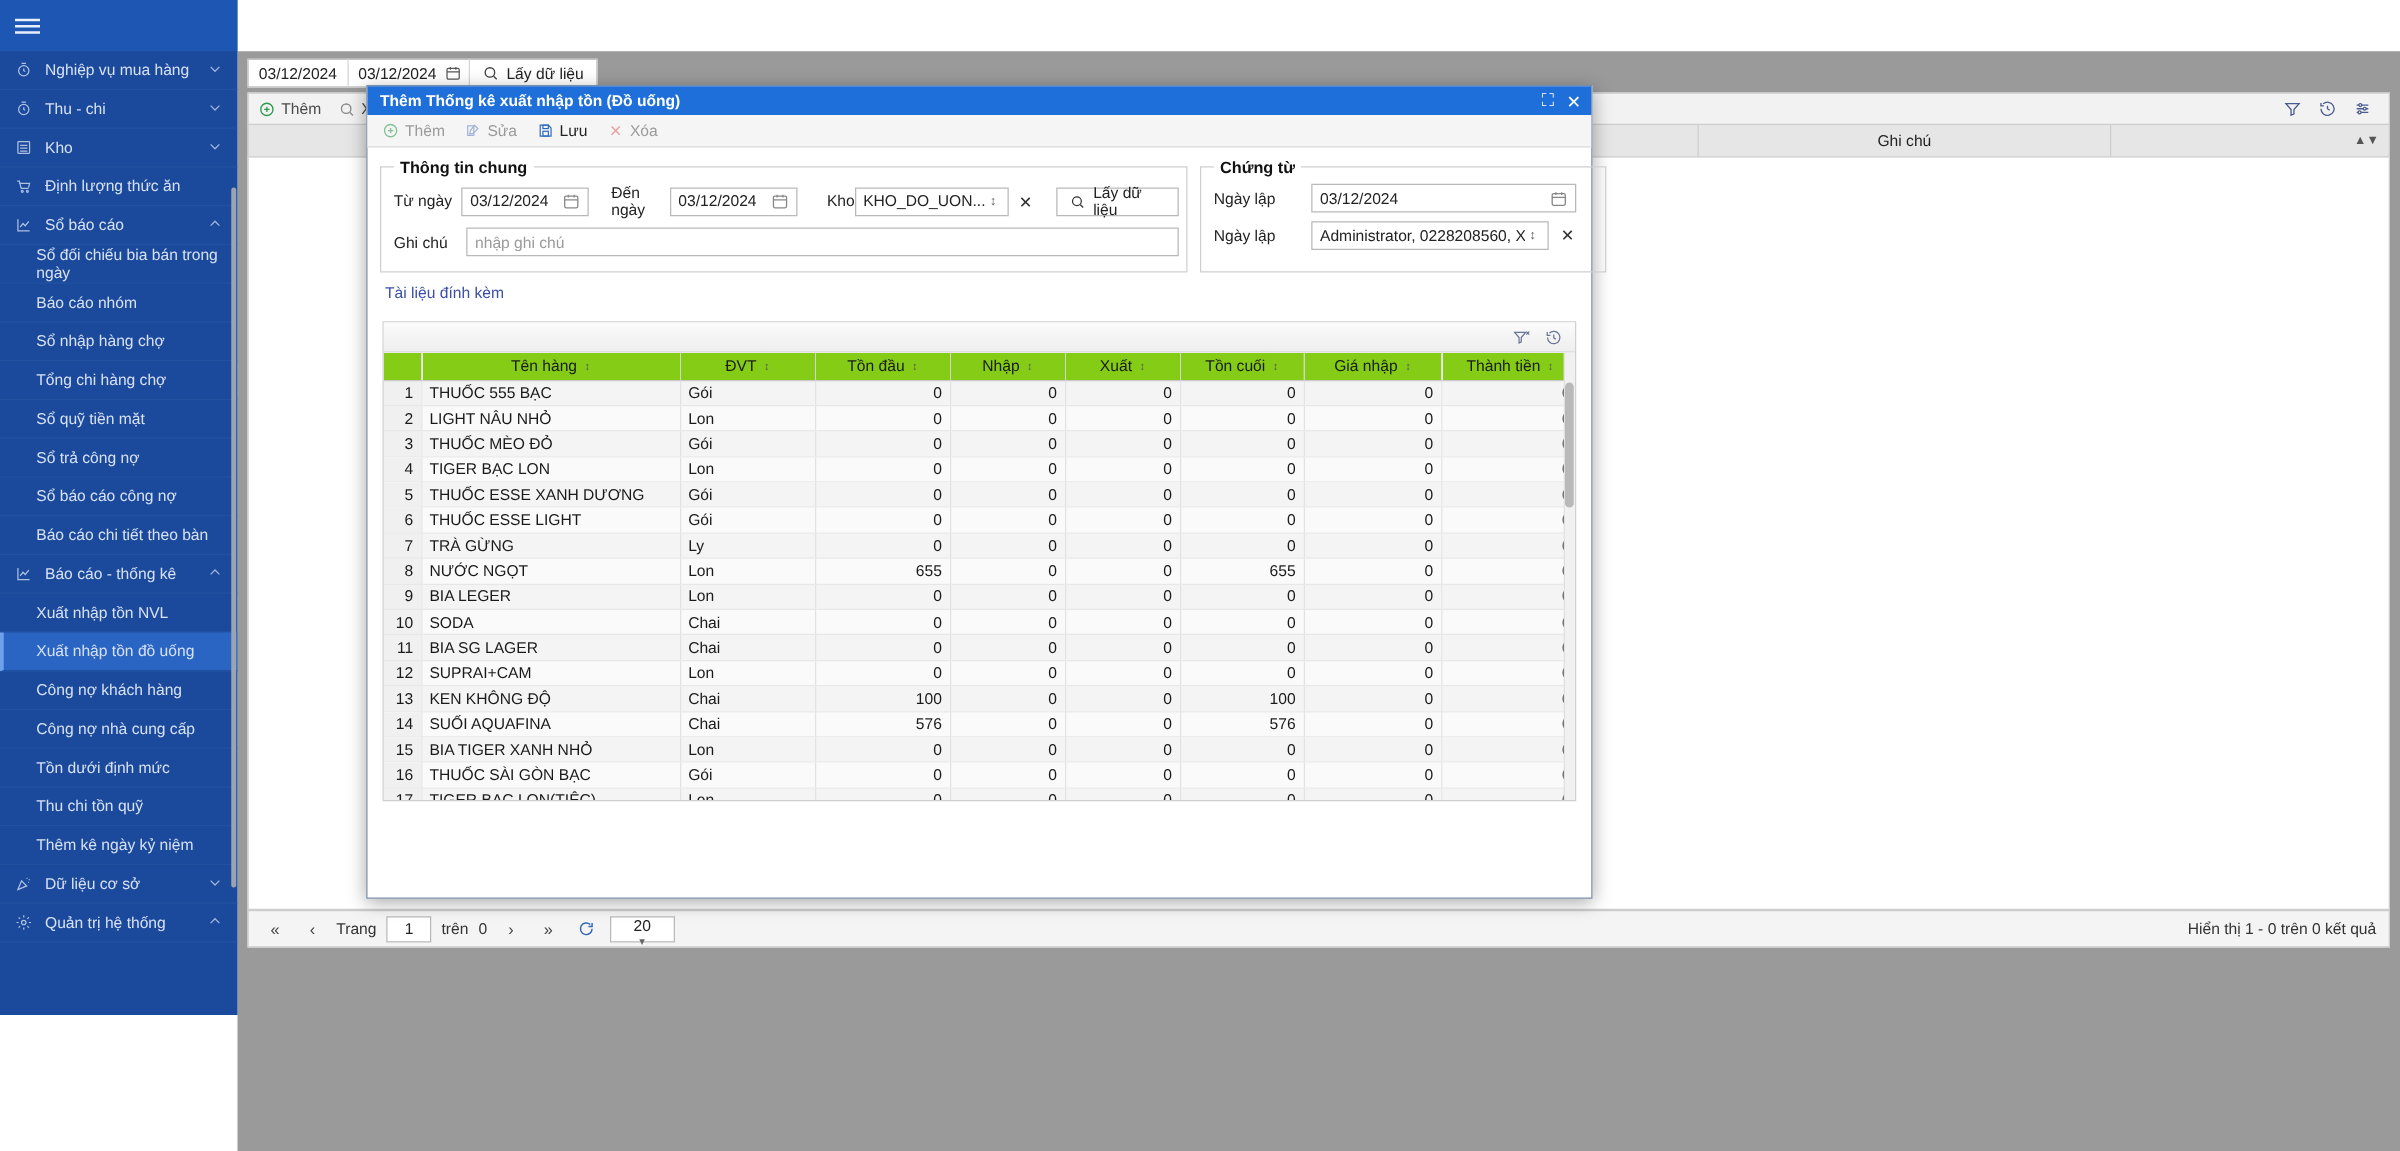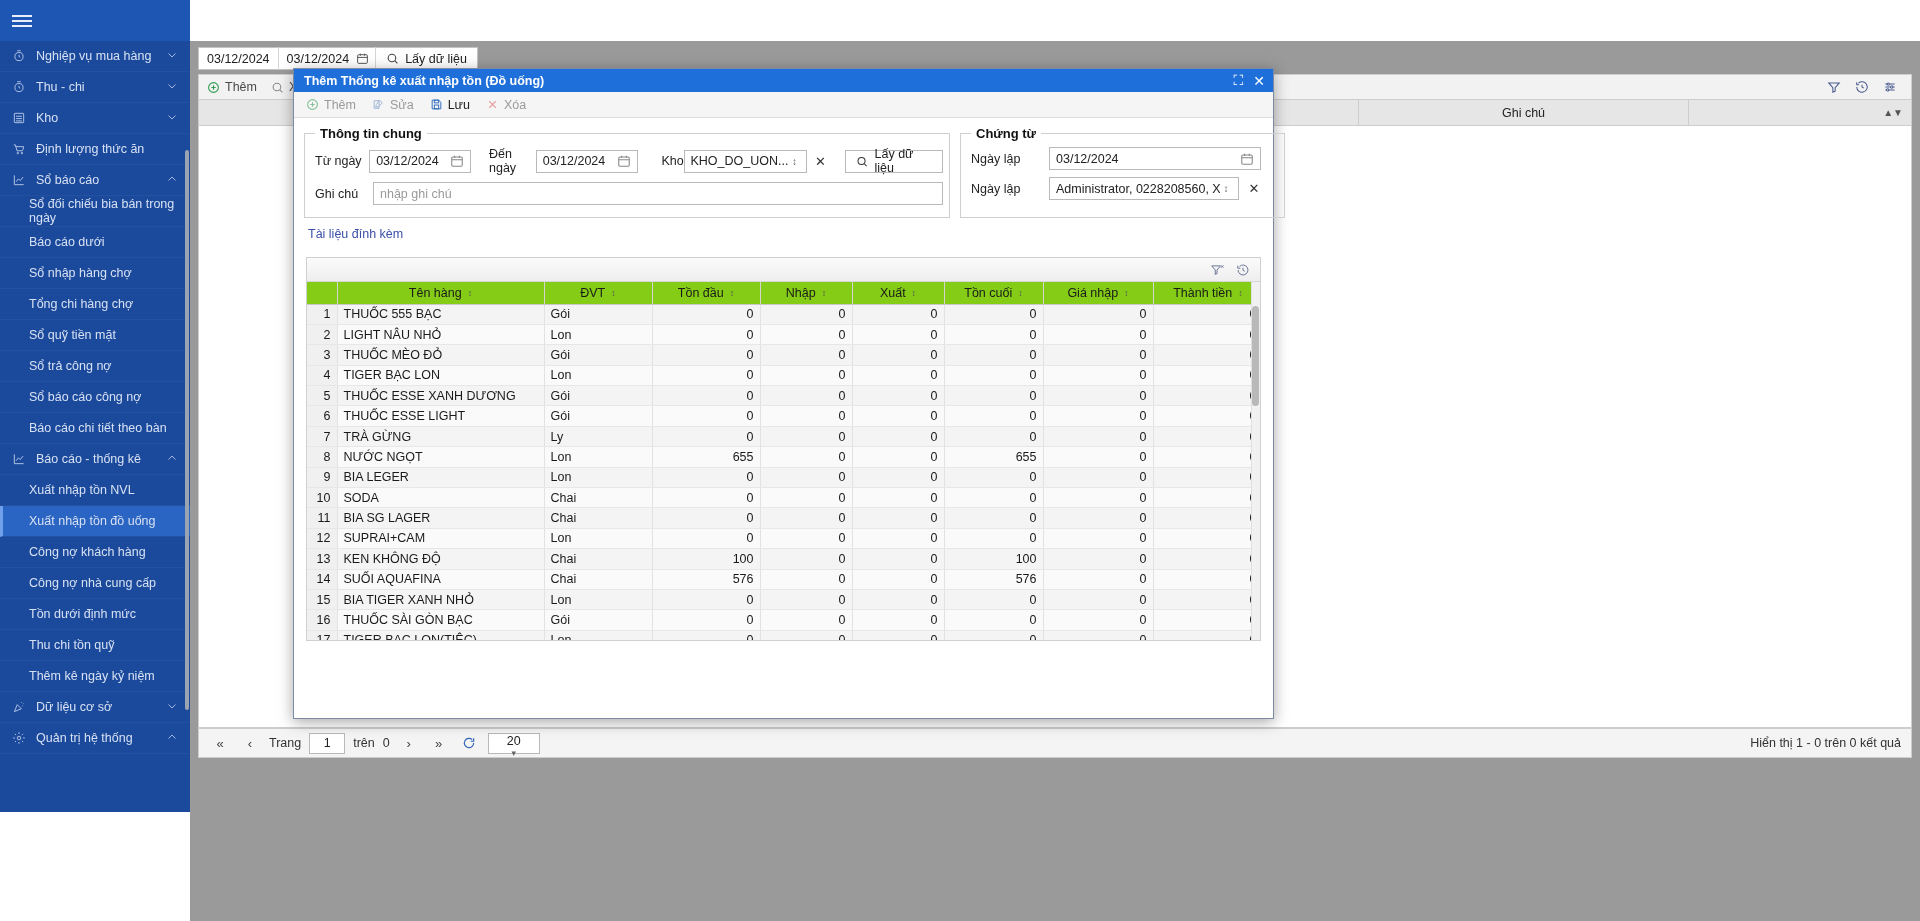--- a/index.html
+++ b/index.html
@@ -398,21 +398,21 @@
           <svg width="12" height="12" viewBox="0 0 24 24" fill="none" stroke="#cfdcf2" stroke-width="2">
               <path d="M5 15l7-7 7 7"></path>
             </svg>
         </span>
       </div>
 
       <div class="nav-sub">
           <span>Sổ đối chiếu bia bán trong ngày</span>
         </div>
       <div class="nav-sub">
-          <span>Báo cáo dưới</span>
+          <span>Báo cáo nhóm</span>
         </div>
       <div class="nav-sub">
           <span>Sổ nhập hàng chợ</span>
         </div>
       <div class="nav-sub">
           <span>Tổng chi hàng chợ</span>
         </div>
       <div class="nav-sub">
           <span>Sổ quỹ tiền mặt</span>
         </div>

